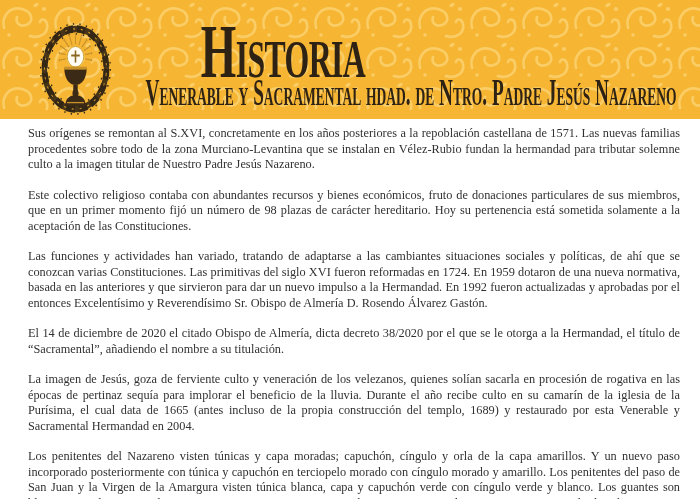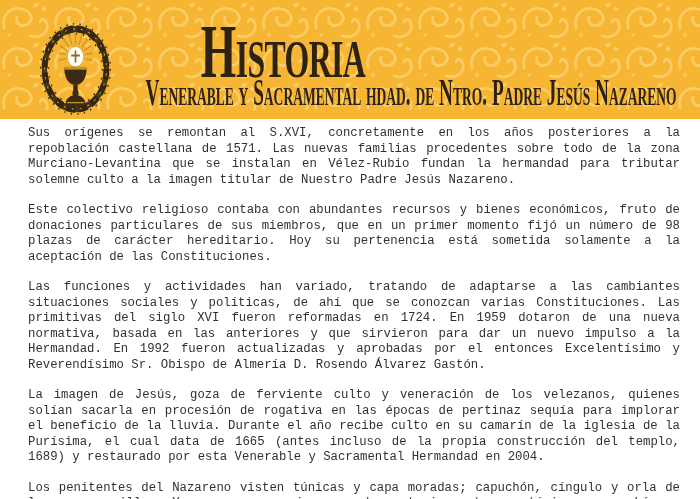--- a/index.html
+++ b/index.html
@@ -62,21 +62,20 @@
     position: absolute;
     left: 28px; right: 28px; top: 119px;
     padding-top: 7px;
     color: #313131;
   }
   .content p {
     margin: 0 0 15px 0;
     font-size: 12.3px;
     line-height: 15.5px;
     text-align: justify;
-    font-family: Liberation Mono, monospace;
   }
 </style>
 </head>
 <body>
 
 <div class="page">
 
   <div class="banner">
 
     <svg class="damask" width="700" height="119" aria-hidden="true">
@@ -171,17 +170,18 @@
     </svg>
 
     <div class="title">Historia</div>
     <div class="subtitle">Venerable y Sacramental hdad. de Ntro. Padre Jesús Nazareno</div>
   </div>
 
   <div class="content">
     <p>Sus orígenes se remontan al S.XVI, concretamente en los años posteriores a la repoblación castellana de 1571. Las nuevas familias procedentes sobre todo de la zona Murciano-Levantina que se instalan en Vélez-Rubio fundan la hermandad para tributar solemne culto a la imagen titular de Nuestro Padre Jesús Nazareno.</p>
     <p>Este colectivo religioso contaba con abundantes recursos y bienes económicos, fruto de donaciones particulares de sus miembros, que en un primer momento fijó un número de 98 plazas de carácter hereditario. Hoy su pertenencia está sometida solamente a la aceptación de las Constituciones.</p>
     <p>Las funciones y actividades han variado, tratando de adaptarse a las cambiantes situaciones sociales y políticas, de ahí que se conozcan varias Constituciones. Las primitivas del siglo XVI fueron reformadas en 1724. En 1959 dotaron de una nueva normativa, basada en las anteriores y que sirvieron para dar un nuevo impulso a la Hermandad. En 1992 fueron actualizadas y aprobadas por el entonces Excelentísimo y Reverendísimo Sr. Obispo de Almería D. Rosendo Álvarez Gastón.</p>
+    <p>El 14 de diciembre de 2020 el citado Obispo de Almería, dicta decreto 38/2020 por el que se le otorga a la Hermandad, el título de “Sacramental”, añadiendo el nombre a su titulación.</p>
     <p>La imagen de Jesús, goza de ferviente culto y veneración de los velezanos, quienes solían sacarla en procesión de rogativa en las épocas de pertinaz sequía para implorar el beneficio de la lluvia. Durante el año recibe culto en su camarín de la iglesia de la Purísima, el cual data de 1665 (antes incluso de la propia construcción del templo, 1689) y restaurado por esta Venerable y Sacramental Hermandad en 2004.</p>
     <p>Los penitentes del Nazareno visten túnicas y capa moradas; capuchón, cíngulo y orla de la capa amarillos. Y un nuevo paso incorporado posteriormente con túnica y capuchón en terciopelo morado con cíngulo morado y amarillo. Los penitentes del paso de San Juan y la Virgen de la Amargura visten túnica blanca, capa y capuchón verde con cíngulo verde y blanco. Los guantes son blancos para el Domingo de Ramos y Jueves Santo y negros para el Viernes Santo. Y el zapato es negro para todas las túnicas.</p>
   </div>
 
 </div>
 
 </body></html>

